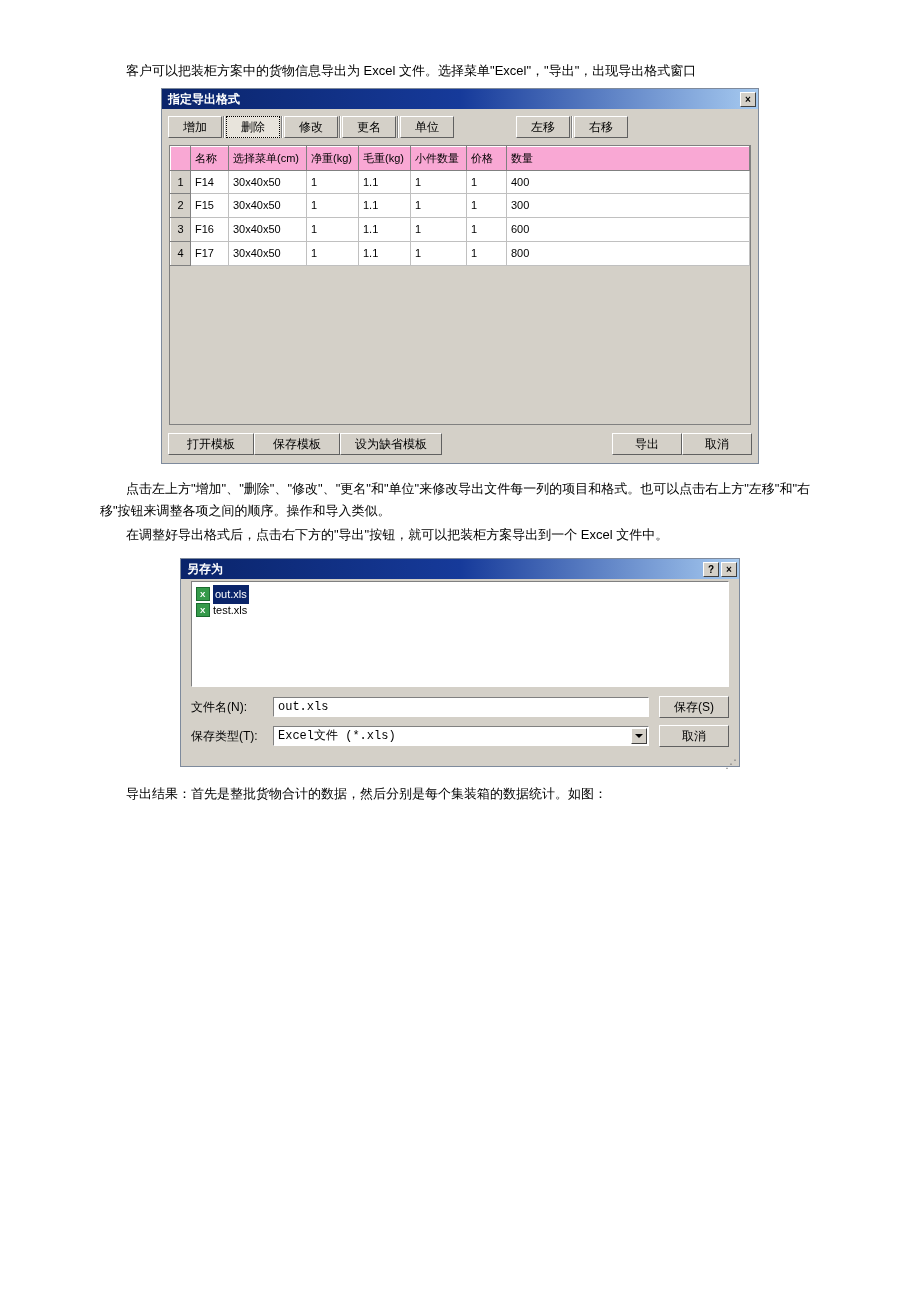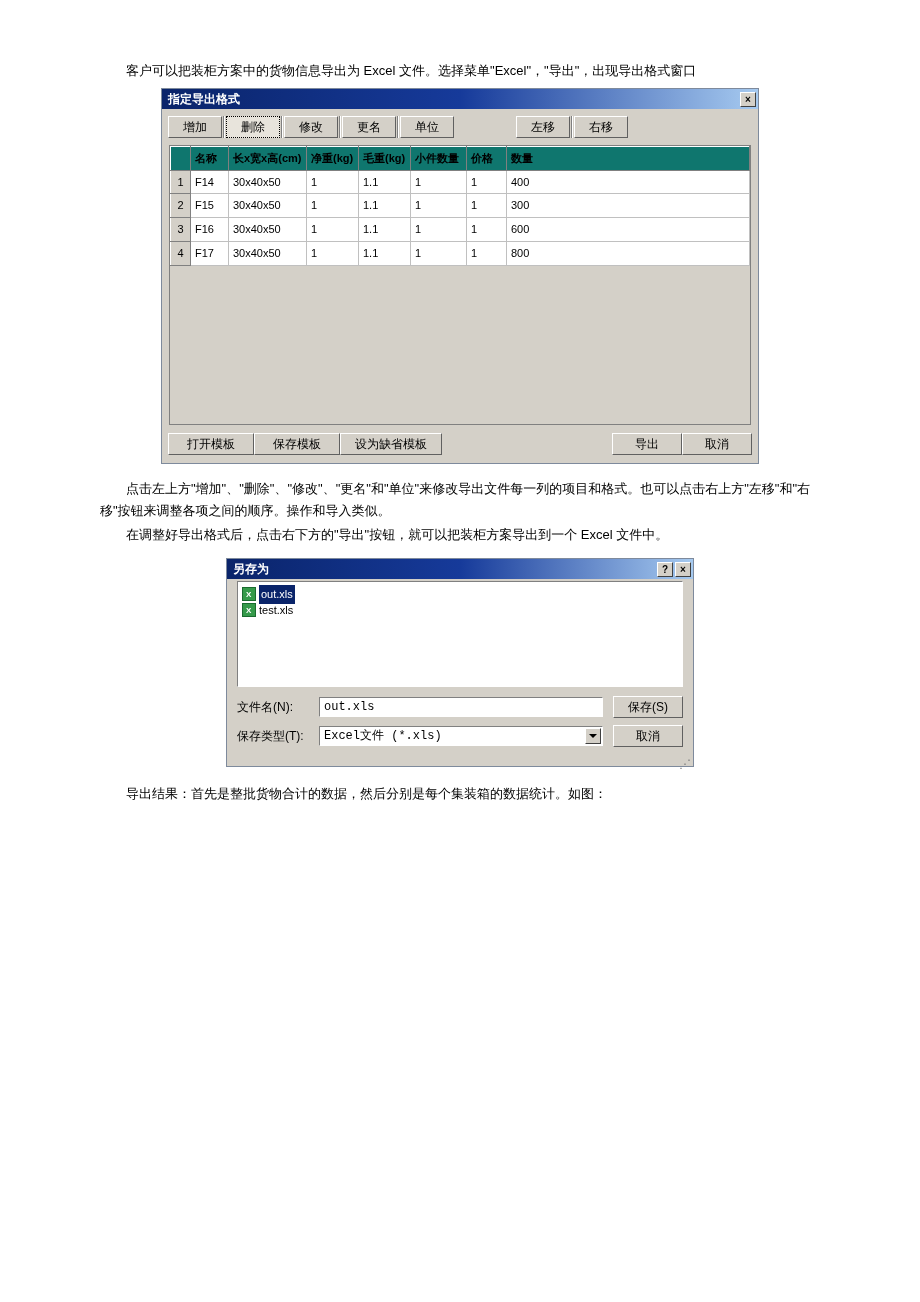--- a/index.html
+++ b/index.html
@@ -11,29 +11,29 @@
   .titlebar{height:20px;background:linear-gradient(to right,#0a246a 0%,#163a9a 50%,#a6caf0 100%);color:#fff;display:flex;align-items:center;padding:0 2px 0 6px;font-size:12px;font-weight:bold}
   .titlebar .title{flex:1}
   .tb-btn{width:16px;height:15px;background:#d4d0c8;border:1px solid #fff;border-right-color:#404040;border-bottom-color:#404040;display:flex;align-items:center;justify-content:center;font-family:Arial;font-size:10px;font-weight:bold;color:#000;margin-left:2px}
   .toolbar{display:flex;align-items:center;padding:7px 6px;gap:0}
   .btn{height:22px;padding:0 14px;background:#d4d0c8;border:1px solid #fff;border-right-color:#606060;border-bottom-color:#606060;font-size:12px;display:flex;align-items:center;justify-content:center}
   .btn-active{border:1px dotted #000;background:#e8e4dc}
   .toolbar .sep{width:2px;height:22px;border-left:1px solid #808080;border-right:1px solid #fff;margin:0 1px}
   .toolbar .sp{flex:0 0 auto}
   .grid{margin:0 7px;border:1px solid #808080;height:280px;background:#d4d0c8;overflow:hidden}
   .grid table{border-collapse:collapse;width:100%;font-size:11px;background:#fff}
-  .grid th{background:#0f766e;border:1px solid #fff;border-right-color:#808080;border-bottom-color:#808080;padding:2px 4px;font-weight:bold;text-align:left;height:19px}
+  .grid th{background:#f9a8d4;border:1px solid #fff;border-right-color:#808080;border-bottom-color:#808080;padding:2px 4px;font-weight:normal;text-align:left;height:19px}
   .grid td{border:1px solid #c0c0c0;padding:2px 4px;height:18px;background:#fff}
   .grid td.rh{background:#d4d0c8;border:1px solid #fff;border-right-color:#808080;border-bottom-color:#808080;text-align:center;width:20px}
   .grid .fill{background:#d4d0c8}
   .footbar{display:flex;padding:8px 6px;gap:0}
   .footbar .grow{flex:1}
   .bodytext{margin-top:14px}
   .bodytext p{text-indent:2em;margin-bottom:2px}
-  .win2{width:468px;margin:12px auto 0}
+  .win2{width:560px;margin:12px auto 0}
   .win2 .row{display:flex;align-items:center;padding:7px 10px;gap:10px}
   .lbl{font-size:12px;min-width:72px}
   .combo{flex:1;height:20px;border:1px solid #808080;border-right-color:#fff;border-bottom-color:#fff;background:#fff;display:flex;align-items:center;padding:0 4px;font-size:12px;position:relative}
   .combo .dd{position:absolute;right:1px;top:1px;bottom:1px;width:16px;background:#d4d0c8;border:1px solid #fff;border-right-color:#404040;border-bottom-color:#404040;display:flex;align-items:center;justify-content:center}
   .combo .dd::after{content:"";border:4px solid transparent;border-top-color:#000;margin-top:3px}
   .navicons{display:flex;gap:6px;align-items:center}
   .navicons span{width:20px;height:18px;display:flex;align-items:center;justify-content:center;font-size:14px}
   .filezone{margin:2px 10px;height:106px;background:#fff;border:1px solid #808080;border-right-color:#fff;border-bottom-color:#fff;padding:4px;font-size:11px}
   .fileitem{display:flex;align-items:center;gap:3px;height:16px}
   .fileitem.sel span.name{background:#0a246a;color:#fff;padding:0 2px}
@@ -69,21 +69,21 @@
       <div class="btn">左移</div>
         <div class="sep"></div>
       <div class="btn">右移</div>
     </div>
     <div class="grid">
       <table>
         <tbody>
             <tr>
           <th style="width:20px"></th>
           <th style="width:38px">名称</th>
-          <th style="width:78px">长x宽x高(cm)</th>
+          <th style="width:78px">选择菜单(cm)</th>
           <th style="width:52px">净重(kg)</th>
           <th style="width:52px">毛重(kg)</th>
           <th style="width:56px">小件数量</th>
           <th style="width:40px">价格</th>
           <th>数量</th>
         </tr>
         </tbody>
           <tbody id="gbody">
             <tr>
               <td class="rh">1</td>

